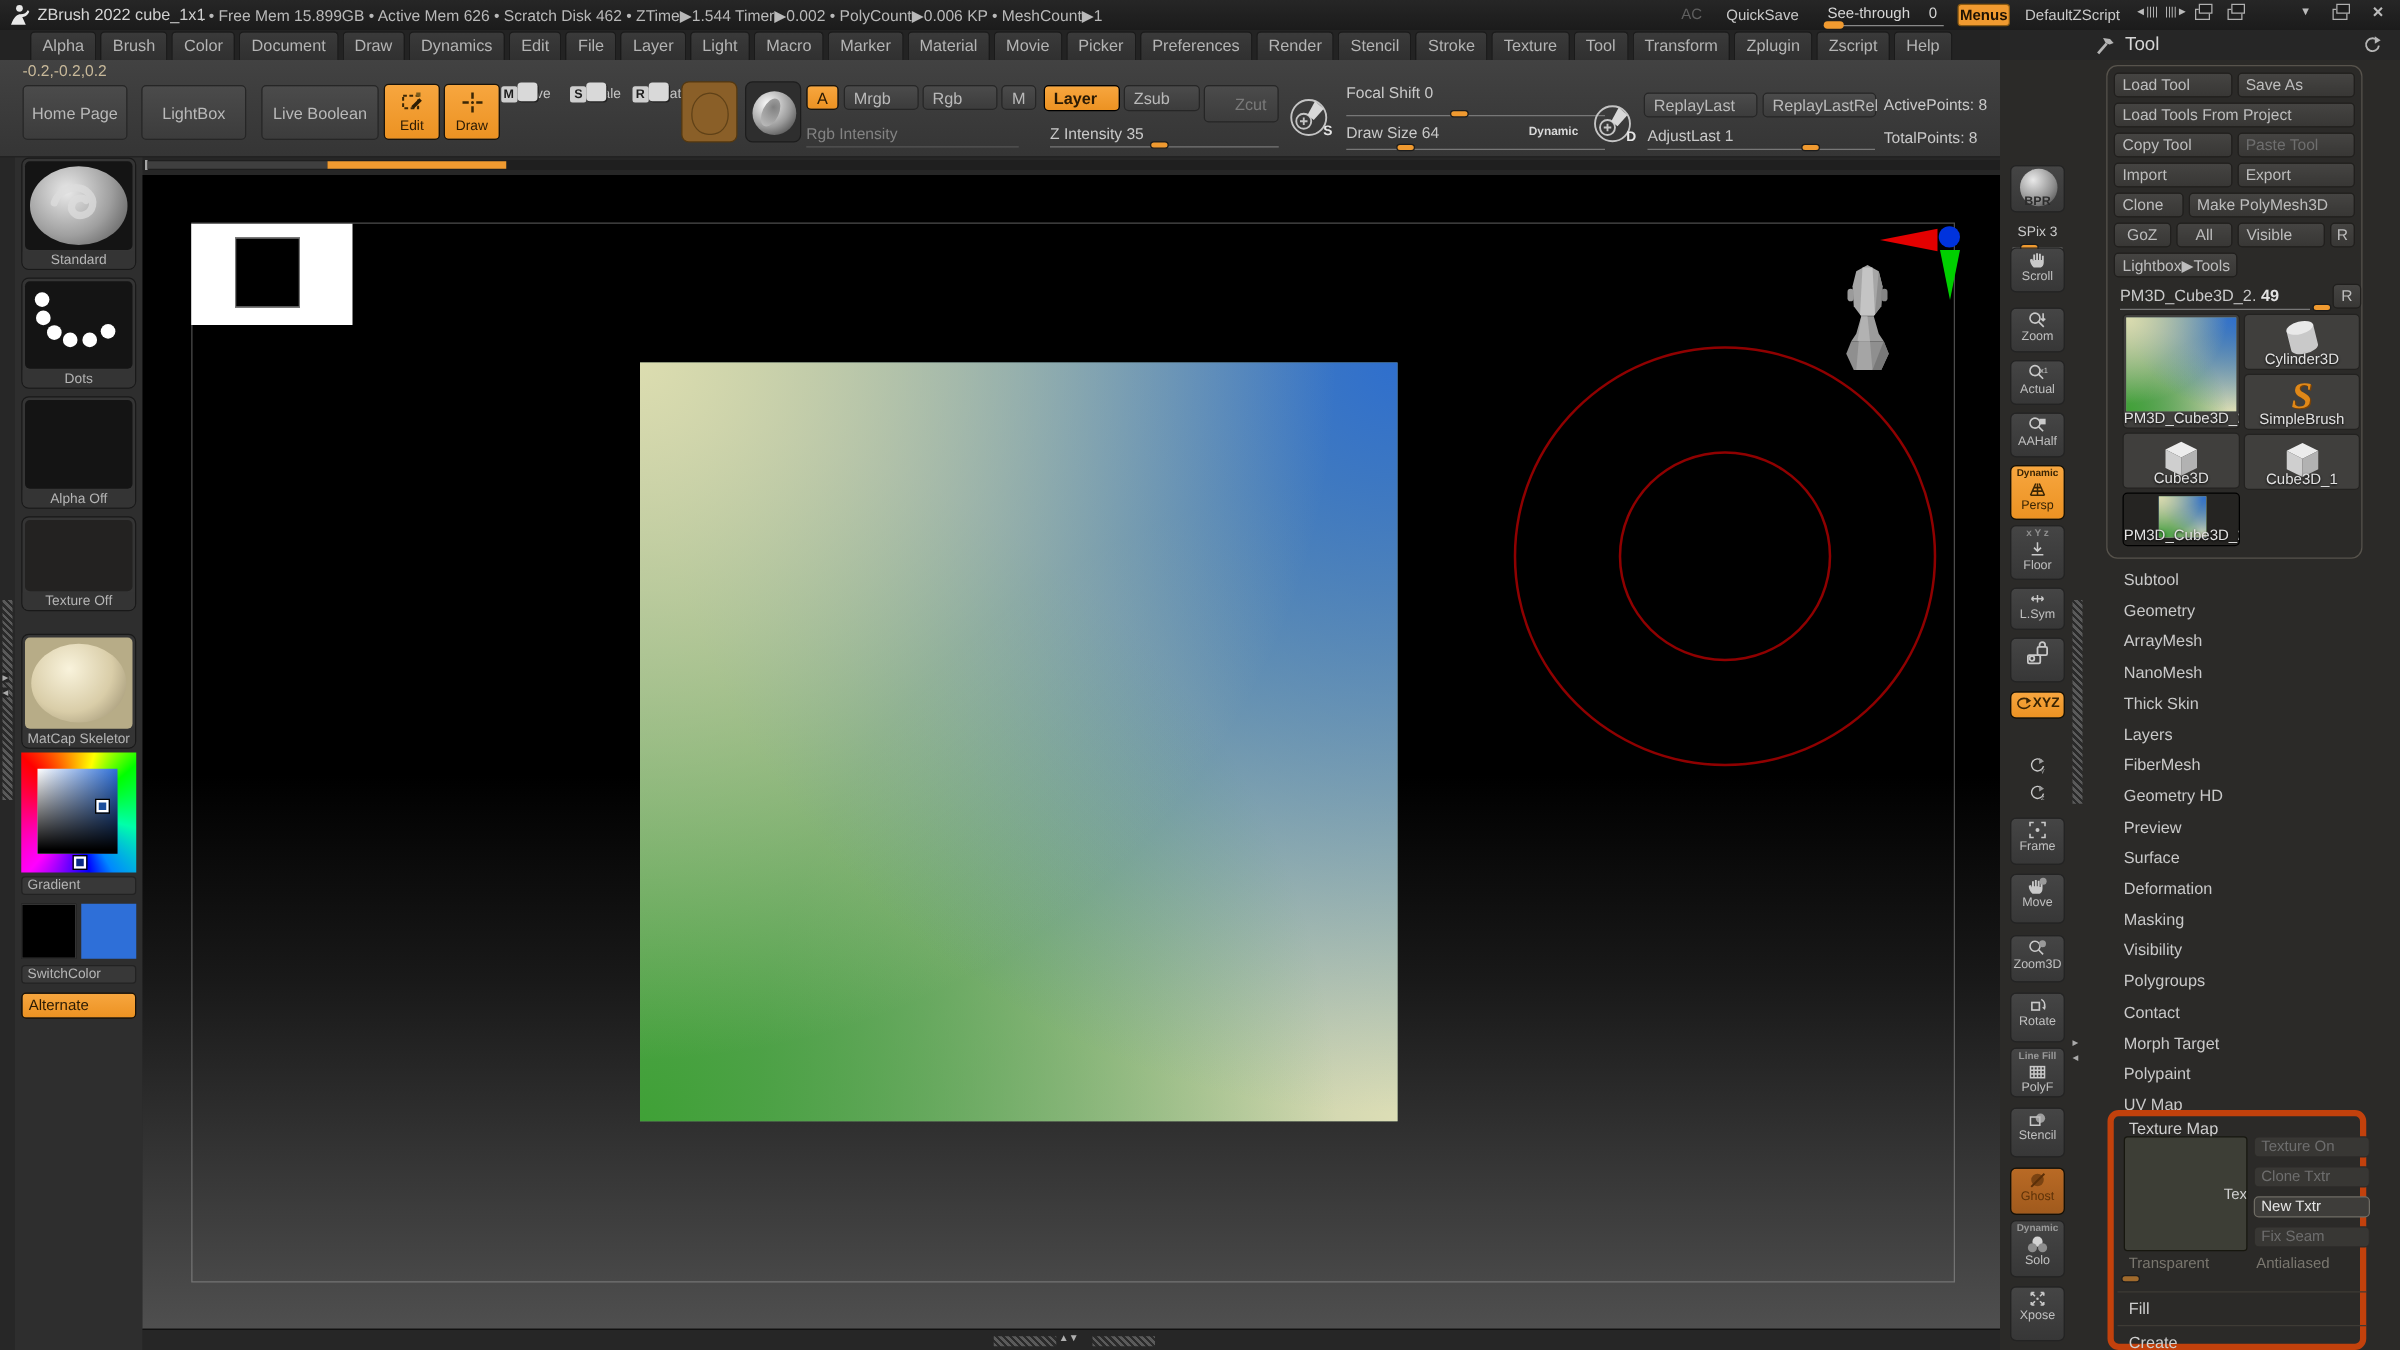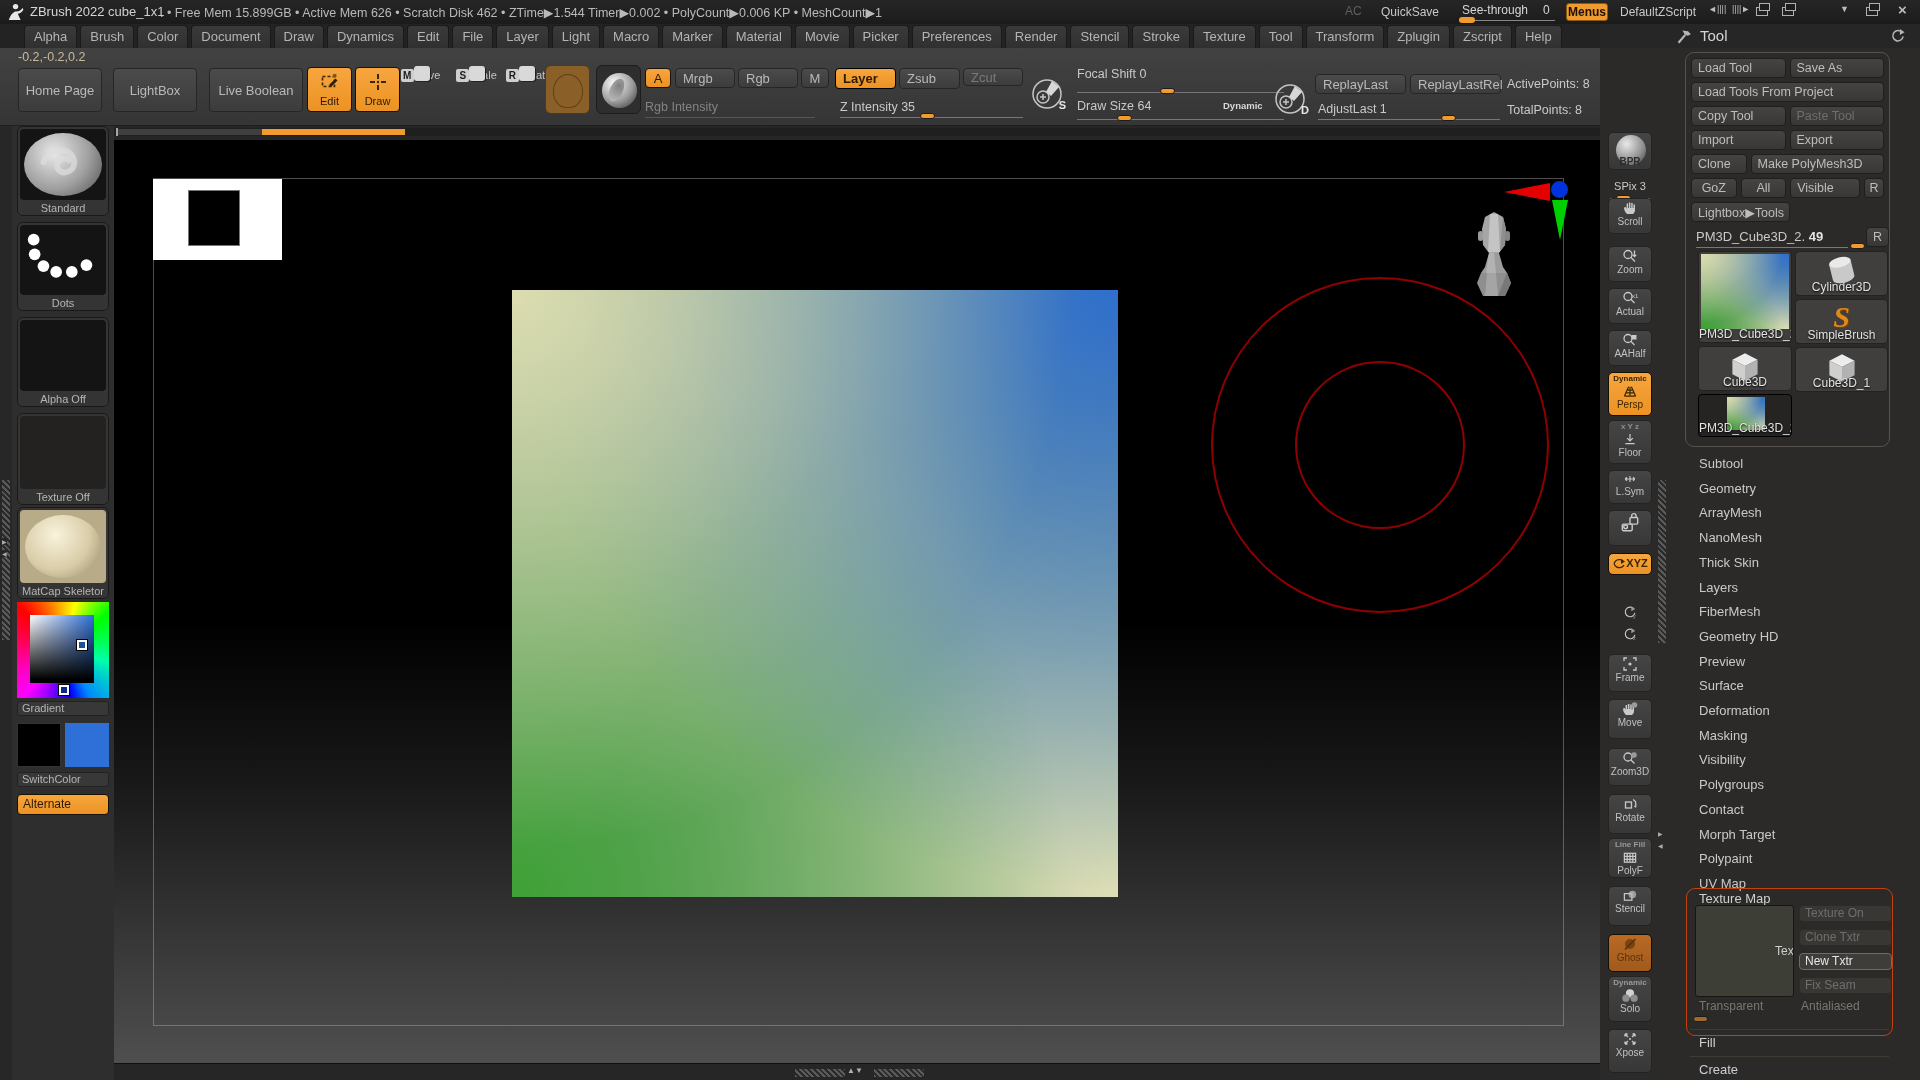--- a/index.html
+++ b/index.html
@@ -95,21 +95,21 @@
   .tp-row { display:flex; gap:4px; margin-bottom:4px; }
   .tp-btn { height:20px; background:linear-gradient(#454442,#383735); border:1px solid #201f1d; border-radius:4px;
     color:#bdbdbd; font-size:12.5px; display:flex; align-items:center; padding-left:6px; white-space:nowrap; overflow:hidden; }
   .tp-btn.dim { color:#6e6e6e; }
   .tp-btn.blank { visibility:hidden; }
   .thumb-box { position:relative; background:#403f3d; border:1px solid #232220; border-radius:4px; overflow:hidden; }
   .thumb-box.sel { background:#252422; border-color:#000; }
   .thumb-lbl { position:absolute; left:0; right:0; bottom:1px; text-align:center; font-size:12px; color:#e2e2e2;
     text-shadow:0 1px 2px #000; white-space:nowrap; overflow:hidden; }
   .subpal { position:absolute; left:85px; width:205px; height:24px; font-size:13px; color:#c9c9c9; line-height:24px; padding-left:14px; }
-  #texmap-box { position:absolute; left:86px; top:864px; width:207px; height:148px; border:1px solid #c2410c; border-radius:9px; }
+  #texmap-box { position:absolute; left:86px; top:864px; width:207px; height:192px; border:5px solid #c2410c; border-radius:9px; }
   .tm-btn { position:absolute; left:112px; width:93px; height:17px; background:#383734; border:1px solid #2c2b28; border-radius:4px;
     color:#6e6e6e; font-size:12px; line-height:15px; padding-left:5px; white-space:nowrap; }
   .tm-btn.en { color:#e6e6e6; border-color:#6f6c64; background:#3e3d3a; }
   .tm-sep { position:absolute; left:3px; width:199px; height:1px; background:#3e3b35; }
   .dimtext { color:#7a776f; }
 </style>
 </head>
 <body>
 
 <div id="screen">
@@ -212,21 +212,21 @@
 
     <div class="btn orange" style="left:645px;top:20px;width:26px;height:20px">A</div>
     <div class="btn" style="left:675px;top:20px;width:60px;height:20px;justify-content:flex-start;padding-left:7px">Mrgb</div>
     <div class="btn" style="left:738px;top:20px;width:60px;height:20px;justify-content:flex-start;padding-left:7px">Rgb</div>
     <div class="btn" style="left:801px;top: 20px;width:28px;height:20px">M</div>
     <span class="sl-label dim" style="left:645px;top:52px">Rgb Intensity</span>
     <span class="sl-line" style="left:645px;top:69px;width:170px;background:#555"></span>
 
     <div class="btn orange" style="left:835px;top:20px;width:61px;height:21px;justify-content:flex-start;padding-left:7px;border-color:#000;font-weight:bold">Layer</div>
     <div class="btn" style="left:899px;top:20px;width:61px;height:21px;justify-content:flex-start;padding-left:7px">Zsub</div>
-    <div class="btn dim" style="left:963px;top:20px;width:60px;height:18px;justify-content:flex-start;padding-left:7px">Zcut</div>
+    <div class="btn dim" style="left:963px;top:20px;width:60px;height:30px;justify-content:flex-start;padding-left:24px">Zcut</div>
     <span class="sl-label" style="left:840px;top:52px">Z Intensity 35</span>
     <span class="sl-line" style="left:840px;top:69px;width:183px"></span>
     <span class="knob" style="left:920px;top:65px"></span>
 
     <span class="stroke-circ" style="left:1027px;top:25px">
       <svg width="40" height="40" viewBox="0 0 40 40" fill="none" stroke="#c4c4c4" stroke-width="1.5">
           <circle cx="20" cy="21" r="14"></circle>
           <circle cx="16" cy="24" r="6"></circle>
           <path d="M16 21 v6 M13 24 h6"></path>
           <path d="M25 8 l7 6 -8 9 -5 -4 z" fill="#d8d8d8" stroke="none"></path>
@@ -287,21 +287,21 @@
               <circle cx="68" cy="41" r="6"></circle>
             </g>
           </svg>
         </div>
         <div class="shelf-lbl">Dots</div>
       </div>
       <div class="shelf-item" style="top: 191px; height: 90px;">
         <div class="shelf-thumb"></div>
         <div class="shelf-lbl">Alpha Off</div>
       </div>
-      <div class="shelf-item" style="top: 287px; height: 92px; padding-left: 20px;">
+      <div class="shelf-item" style="top: 287px; height: 76px; padding-left: 20px;">
         <div class="shelf-thumb" style="background: rgb(35, 34, 33);"></div>
         <div class="shelf-lbl">Texture Off</div>
       </div>
       <div class="shelf-item" style="top: 381px; height: 92px;">
         <div class="shelf-thumb" style="background: rgb(183, 172, 135);">
           <div class="sph skel"></div>
         </div>
         <div class="shelf-lbl">MatCap Skeletor</div>
       </div>
       <div id="hue-frame" style="top: 476px;">

